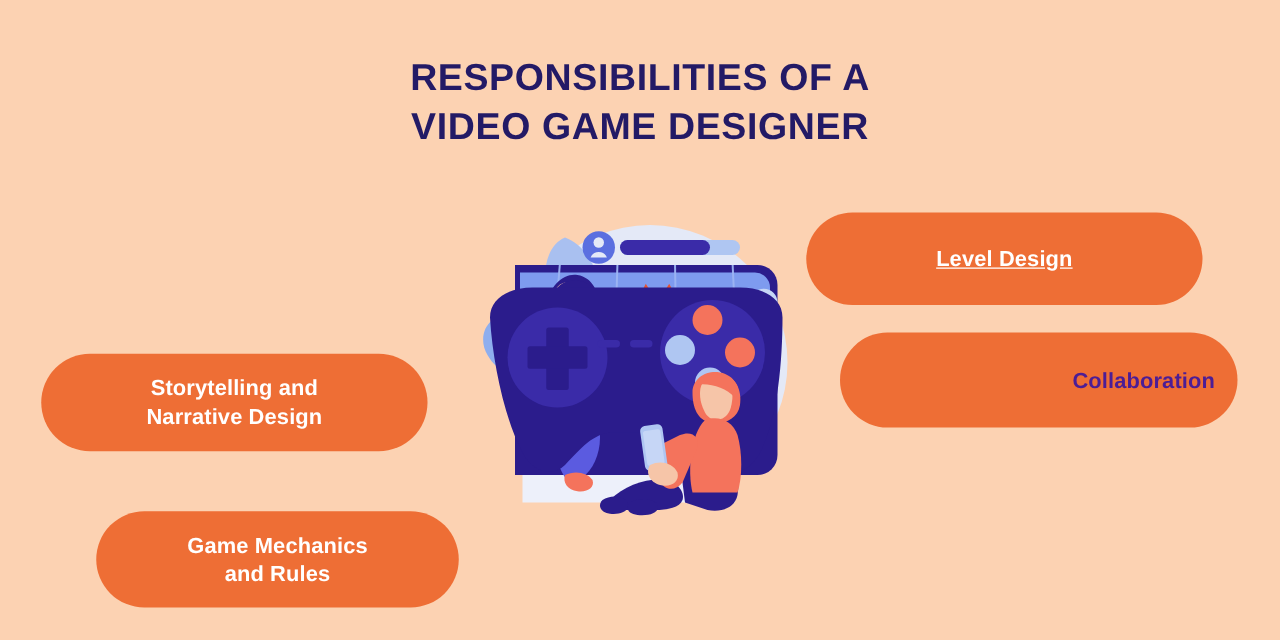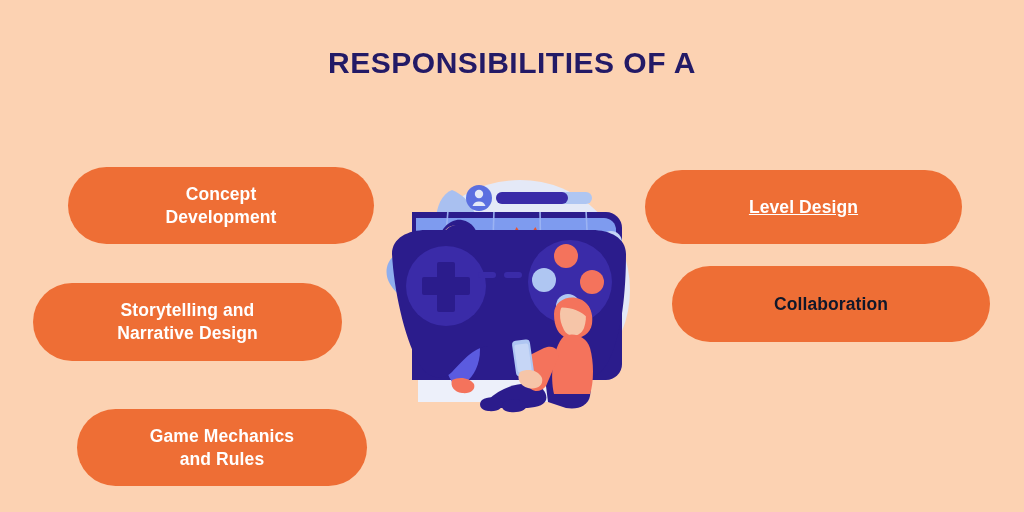--- a/index.html
+++ b/index.html
@@ -57,36 +57,34 @@
   #illus { position:absolute; left:378px; top:150px; width:272px; height:292px; }
   #illus svg { display:block; width:272px; height:292px; }
 </style>
 </head>
 <body style="background: rgb(252, 210, 178);">
 
 <div id="stage">
 
   <div id="title" style="color: rgb(35, 26, 102);">
     <span class="tline">RESPONSIBILITIES OF A</span>
-  </div>
-
-  <div class="pill" id="pill-l1" style="background: rgb(238, 110, 53); color: rgb(255, 255, 255);">
-    <span class="plabel">Concept<br>Development</span>
-  </div>
+    <span class="tline">VIDEO GAME DESIGNER</span>
+  </div>
+
   <div class="pill" id="pill-l2" style="background: rgb(238, 110, 53); color: rgb(255, 255, 255); margin-top: 23px;">
     <span class="plabel">Storytelling and<br>Narrative Design</span>
   </div>
   <div class="pill" id="pill-l3" style="background: rgb(238, 110, 53); color: rgb(255, 255, 255);">
     <span class="plabel">Game Mechanics<br>and Rules</span>
   </div>
 
   <div class="pill" id="pill-r1" style="background: rgb(238, 110, 53); color: rgb(255, 255, 255); text-decoration: underline;">
     <span class="plabel">Level Design</span>
   </div>
-  <div class="pill" id="pill-r2" style="background: rgb(238, 110, 53); color: #0f172a;">
+  <div class="pill" id="pill-r2" style="background: rgb(238, 110, 53); color: #4c1d95; justify-content: flex-end;">
     <span class="plabel">Collaboration</span>
   </div>
 
   <div id="illus">
     <svg viewBox="0 0 272 292" xmlns="http://www.w3.org/2000/svg">
       <defs>
         <clipPath id="screenClip">
           <path d="M34 62 H228 a14 14 0 0 1 14 14 V176 H34 Z"></path>
         </clipPath>
         <clipPath id="padClip">

